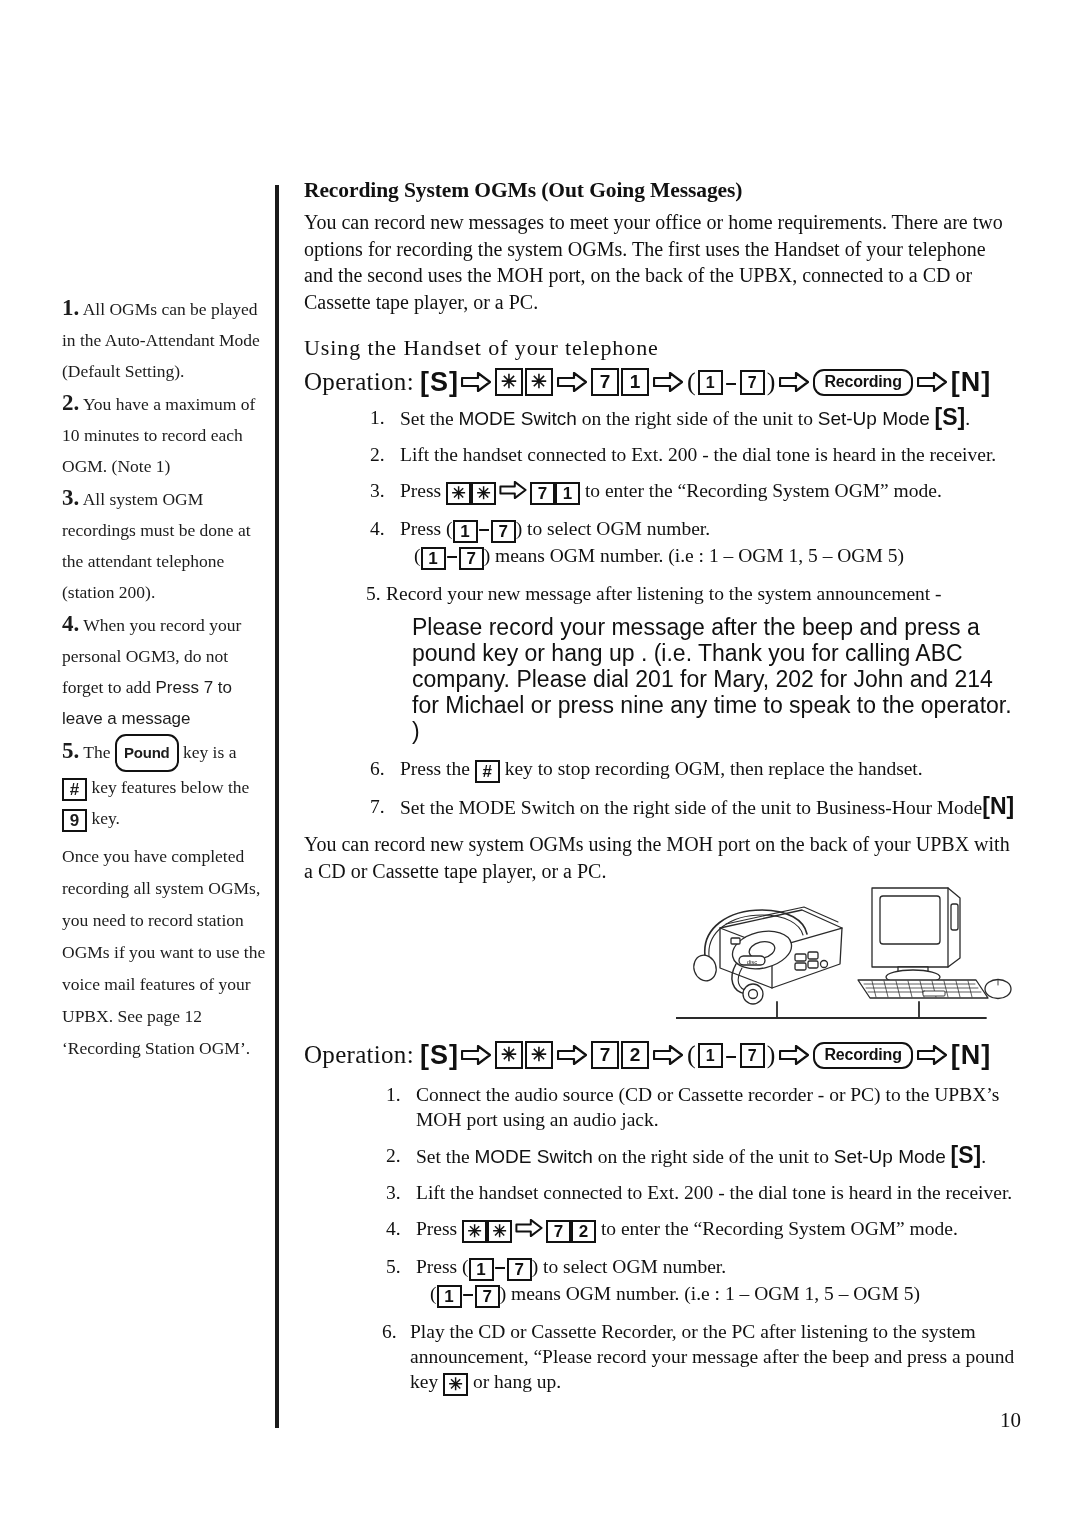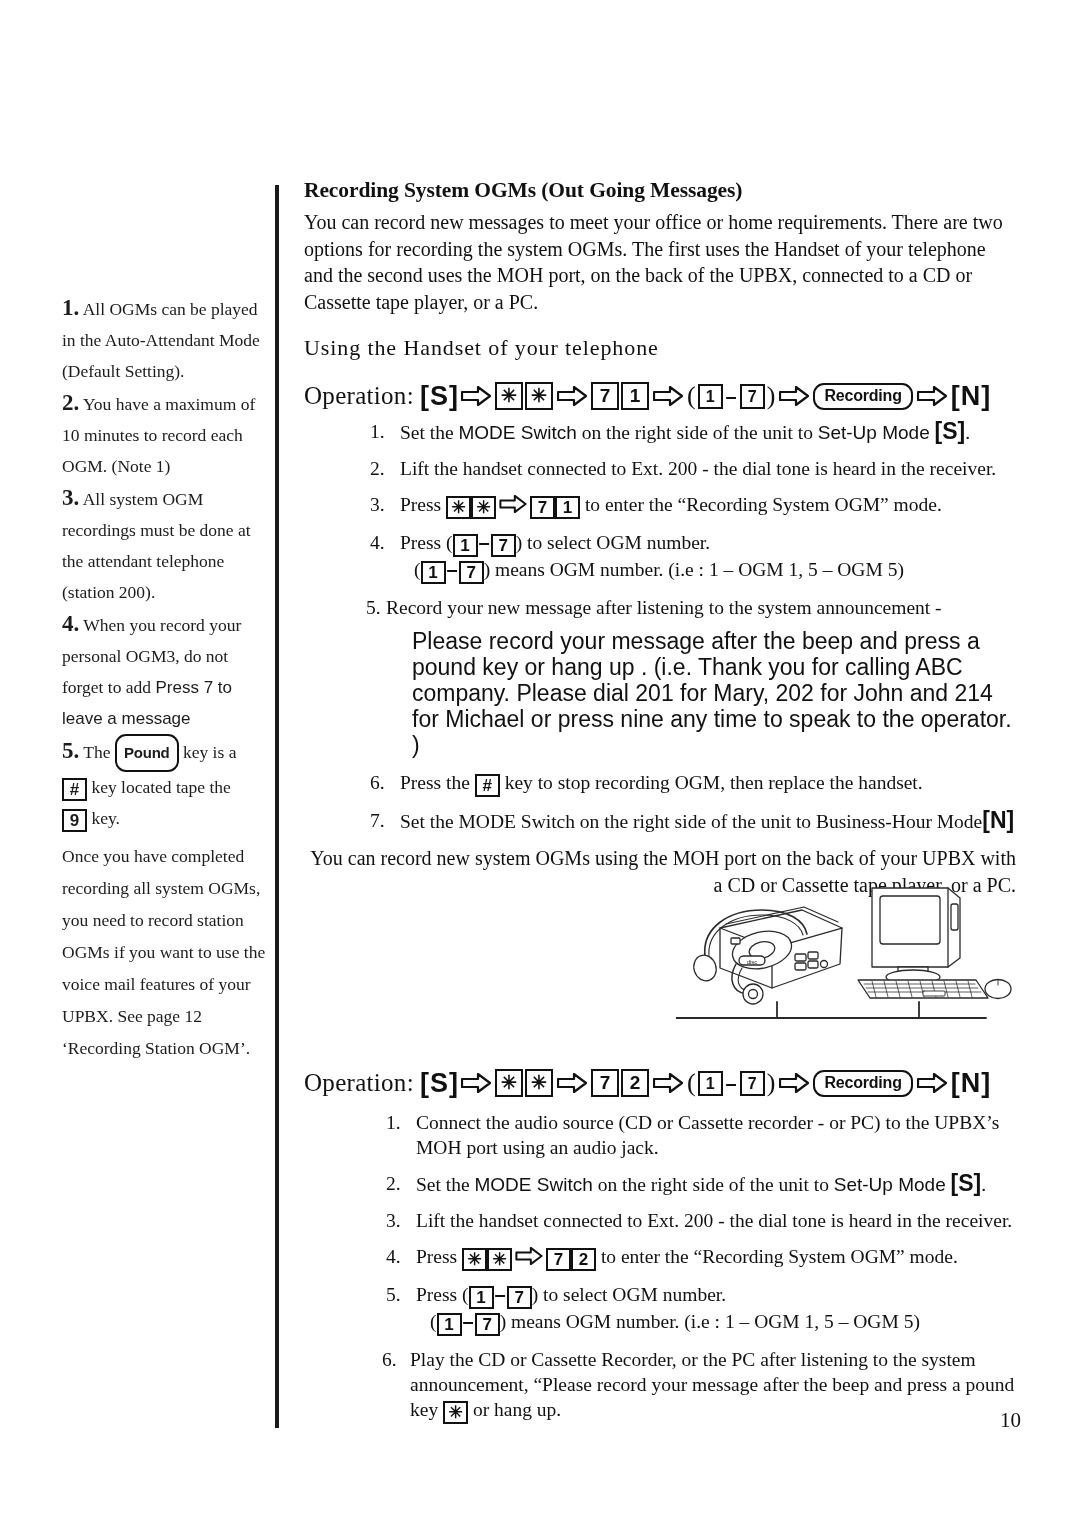--- a/index.html
+++ b/index.html
@@ -21,21 +21,21 @@
 
   
   #main{left:304px;top:178px;width:712px;}
   h1.sec{font-size:21.5px;font-weight:bold;margin:0 0 6px 0;
          font-family:"Liberation Serif",serif;letter-spacing:-.1px;}
   p.body{font-size:20px;line-height:26.5px;margin:0;}
   h2.sub{font-size:22px;font-weight:normal;margin:20px 0 4px 0;
          letter-spacing:.9px;}
 
   
-  .oprow{display:flex;align-items:center;gap:2px;margin:20px 0 4px 0;}
+  .oprow{display:flex;align-items:center;gap:2px;margin:6px 0 4px 0;}
   .oplabel{font-size:25px;letter-spacing:.3px;margin-right:4px;}
   .brk{font-family:"Liberation Sans",sans-serif;font-weight:bold;font-size:27px;
        line-height:1;letter-spacing:-1px;}
   .keybox{display:inline-block;border:2.5px solid #111;font-family:"Liberation Sans",sans-serif;
           font-weight:bold;font-size:19px;line-height:22px;min-width:20px;text-align:center;
           padding:1px 2px;background:#fff;}
   .keybox.small{font-size:16px;line-height:19px;min-width:17px;border-width:2px;}
   .arrow{display:inline-block;width:30px;height:20px;position:relative;margin:0 2px;}
   .arrow svg{display:block;}
   .pill{display:inline-block;border:2.5px solid #111;border-radius:11px;
@@ -83,21 +83,21 @@
   <div class="note-line">
     <span class="note-num">3.</span><span> All system OGM recordings must be done at the attendant telephone (station 200).</span>
   </div>
 
   <div class="note-line">
     <span class="note-num">4.</span><span> When you record your personal OGM3, do not forget to add </span><span class="note-sans">Press 7 to leave a message</span>
   </div>
 
   <div class="note-line">
     <span class="note-num">5.</span><span> The </span><span class="pill" style="font-size:15px;padding:1px 7px 2px 7px;border-width:2px;">Pound</span><span> key is a </span><br>
-    <span class="inline-key">#</span><span> key located tape the </span><br>
+    <span class="inline-key">#</span><span> key features below the </span><br>
     <span class="inline-key">9</span><span> key.</span>
   </div>
 </div>
 
 <div class="abs" id="notes-b">
   <div class="note-line" style="line-height:32px;">Once you have completed recording all system OGMs, you need to record station OGMs if you want to use the voice mail features of your UPBX.  See page 12 ‘Recording Station OGM’.</div>
 </div>
 
 <div class="abs" id="main">
 
@@ -164,21 +164,21 @@
 
     <li style="padding-left:20px;"><span class="n" style="left:0;">5.</span><span>Record your new message after listening to the system announcement -</span>
       <div class="announce" style="margin-left:26px;">Please record your message after the beep and press a pound key or hang up .  (i.e. Thank you for calling ABC company.  Please dial 201 for Mary, 202 for John and 214 for Michael or  press nine any time to speak to the operator. )</div>
     </li>
 
     <li><span class="n">6.</span><span>Press the </span><span class="inline-key">#</span><span> key to stop recording OGM, then replace the handset.</span></li>
 
     <li><span class="n">7.</span><span>Set the </span><span>MODE Switch</span><span> on the right side of the unit to Business-Hour Mode</span><span class="bracket-s">[</span><span class="bracket-s">N</span><span class="bracket-s">]</span></li>
   </ol>
 
-  <p class="body" style="margin-top:10px;text-align:right;">You can record new system OGMs using the MOH port on the back of your UPBX with a CD or Cassette tape player, or a PC.</p>
+  <p class="body" style="margin-top:10px;">You can record new system OGMs using the MOH port on the back of your UPBX with a CD or Cassette tape player, or a PC.</p>
 
   <div style="height:150px;"></div>
 
   <div class="oprow">
     <span class="oplabel">Operation:</span>
     <span class="brk">[</span>
       <span class="brk">S</span>
       <span class="brk">]</span>
     <span class="arrow">
         <svg width="30" height="20" viewBox="0 0 30 20">

